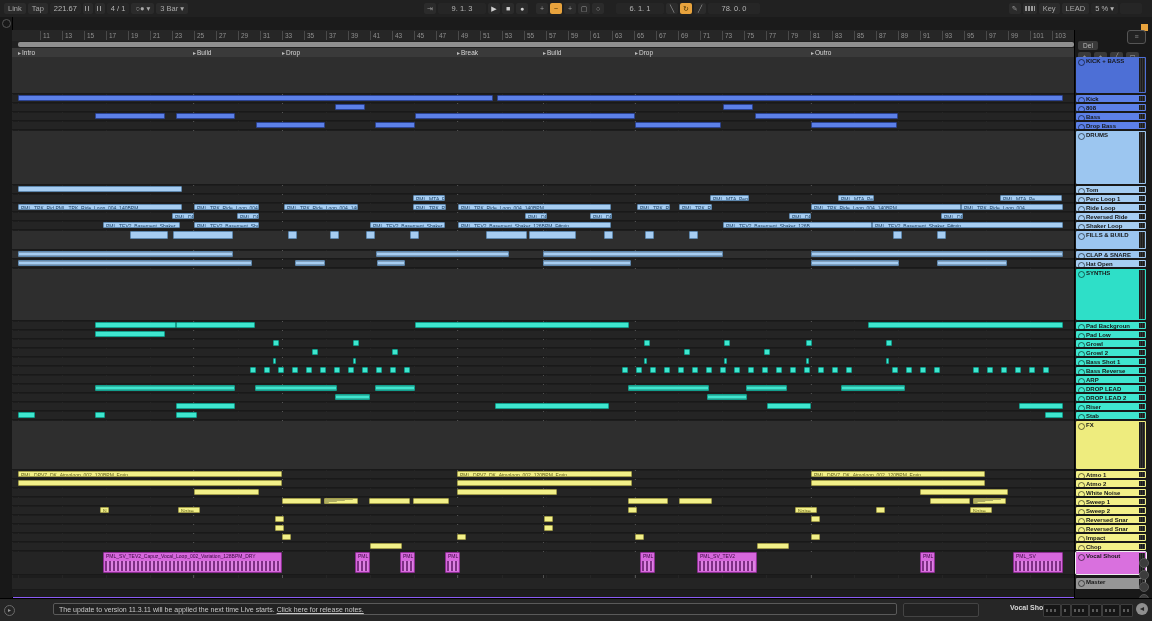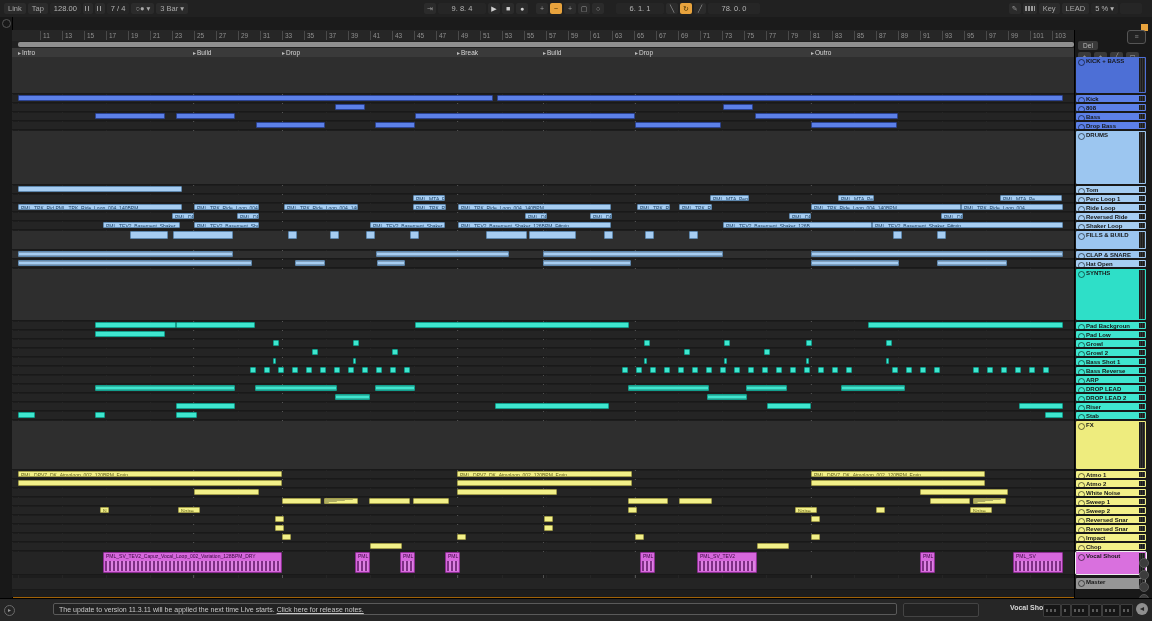--- a/index.html
+++ b/index.html
@@ -1,16 +1,16 @@
 <!DOCTYPE html>
 <html><head>
 <meta charset="utf-8">
 <style>
   html,body{margin:0;padding:0;background:#000;}
-  #app{position:relative;width:1152px;height:621px;background:#a16207;overflow:hidden;
+  #app{position:relative;width:1152px;height:621px;background:#8b5cf6;overflow:hidden;
        font-family:"Liberation Sans","DejaVu Sans",sans-serif;-webkit-font-smoothing:antialiased;}
   
   #toolbar{position:absolute;left:0;top:0;width:1152px;height:17px;background:#212121;border-bottom:1px solid #000;}
   .tb-group{position:absolute;top:3px;height:11px;display:flex;align-items:center;}
   .tbtn,.tfield{display:inline-block;height:11px;line-height:11px;font-size:7.5px;color:#a8a8a8;
        background:#2b2b2b;border-radius:2px;padding:0 4px;margin-right:2px;white-space:nowrap;}
   .tfield{background:#262626;color:#b5b5b5;}
   .ticon{display:inline-block;width:12px;height:11px;line-height:11px;text-align:center;font-size:7px;
        color:#9a9a9a;background:#2b2b2b;border-radius:2px;margin-right:2px;}
   .ticon.orange{background:#e8a33d;color:#3a2a00;}
@@ -85,30 +85,30 @@
 </style>
 </head>
 <body>
 
 <div id="app">
 
   <div id="toolbar">
     <div class="tb-group" style="left:4px;">
       <span class="tbtn">Link</span>
       <span class="tbtn">Tap</span>
-      <span class="tfield">128.00</span>
+      <span class="tfield">221.67</span>
       <span class="mbars"></span>
       <span class="mbars"></span>
-      <span class="tfield">7 / 4</span>
+      <span class="tfield">4 / 1</span>
       <span class="tbtn"><span>○●</span> <span>▾</span></span>
       <span class="tbtn"><span>3 Bar</span> <span>▾</span></span>
     </div>
     <div class="tb-group" style="left:424px;">
       <span class="ticon">⇥</span>
-      <span class="tfield" style="width:40px;text-align:center;">9. 8. 4</span>
+      <span class="tfield" style="width:40px;text-align:center;">9. 1. 3</span>
       <span class="ticon" style="color:#d0d0d0;">▶</span>
       <span class="ticon" style="color:#d0d0d0;">■</span>
       <span class="ticon" style="color:#d0d0d0;">●</span>
       <span class="ticon" style="margin-left:6px;">+</span>
       <span class="ticon orange">~</span>
       <span class="ticon">+</span>
       <span class="ticon">▢</span>
       <span class="ticon">○</span>
       <span class="tfield" style="width:40px;text-align:center;margin-left:10px;">6. 1. 1</span>
       <span class="ticon">╲</span>

